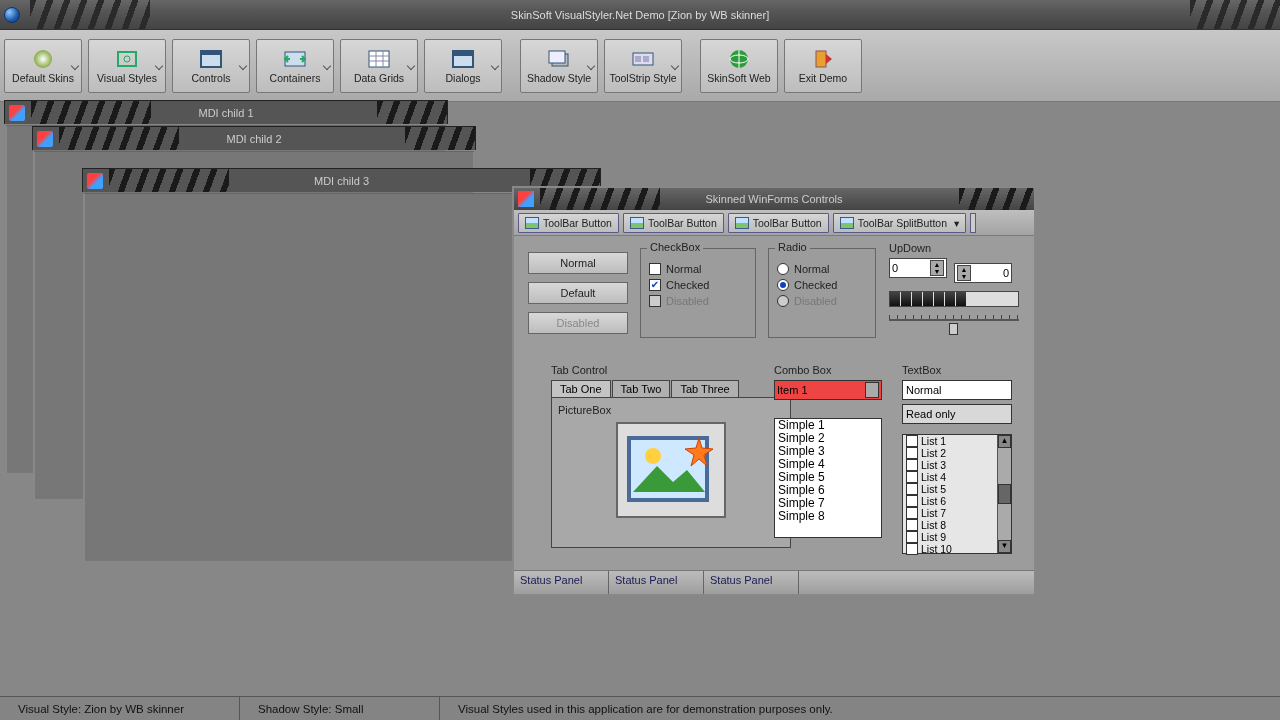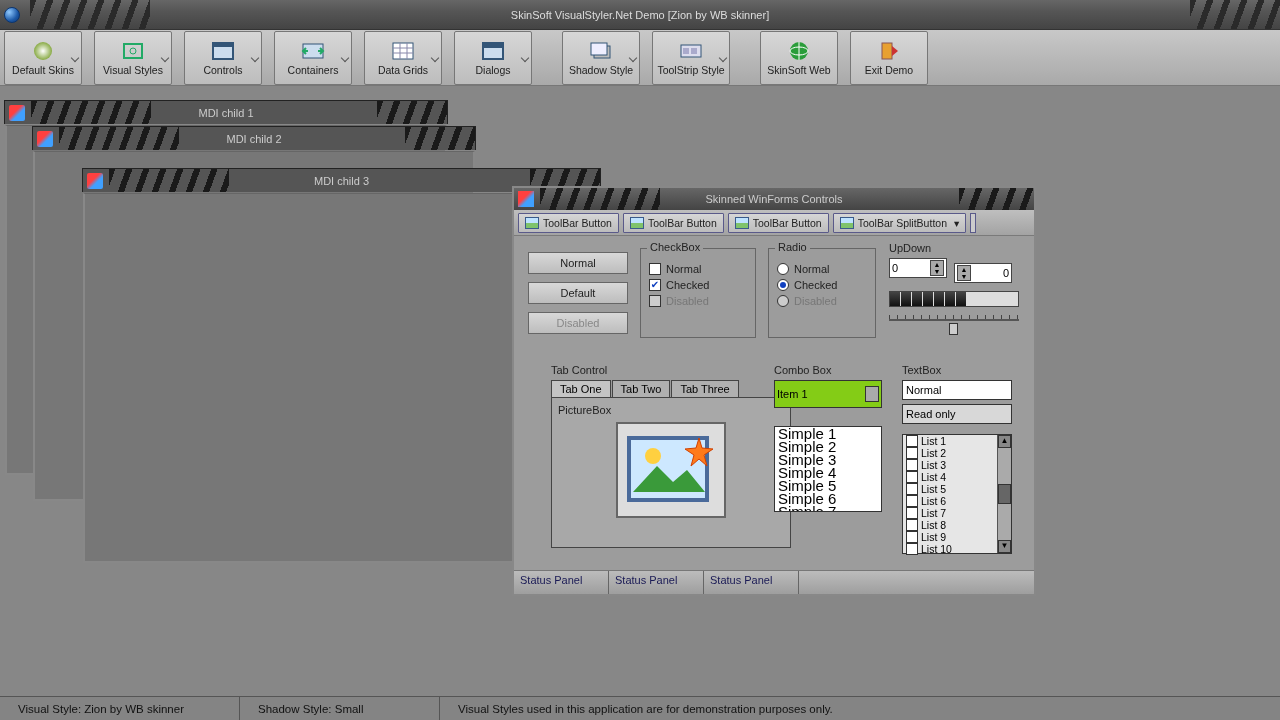--- a/index.html
+++ b/index.html
@@ -8,21 +8,21 @@
 
 .main-titlebar { height: 30px; background: linear-gradient(to bottom,#666,#555 40%,#444); display:flex; align-items:center; justify-content:center; position:relative; border-bottom:1px solid #333; }
 .main-titlebar .title { color:#ddd; font-size:11px; }
 .main-titlebar .sysicons { position:absolute; left:4px; display:flex; gap:2px; }
 .main-titlebar .hatch-left { position:absolute; left:30px; top:0; width:120px; height:100%; background: repeating-linear-gradient(110deg,#2a2a2a 0 6px, transparent 6px 16px); }
 .main-titlebar .hatch-right { position:absolute; right:0; top:0; width:90px; height:100%; background: repeating-linear-gradient(110deg,#2a2a2a 0 6px, transparent 6px 16px); }
 
 .globe { width:16px; height:16px; border-radius:50%; background: radial-gradient(circle at 30% 30%, #8fc9ff, #1e5aa8 60%, #0b3570); border:1px solid #0b3570; display:inline-block;}
 
 
-.toolbar { height: 56px; background: linear-gradient(to bottom,#c8c8c8,#a9a9a9); border-bottom:1px solid #777; display:flex; align-items:center; padding:2px 4px; gap:12px;}
+.toolbar { height: 72px; background: linear-gradient(to bottom,#c8c8c8,#a9a9a9); border-bottom:1px solid #777; display:flex; align-items:center; padding:2px 4px; gap:6px;}
 .tb-btn { display:flex; flex-direction:column; align-items:center; justify-content:center; width:78px; height:54px; background:linear-gradient(to bottom,#d7d7d7,#bdbdbd); border:1px solid #777; border-radius:2px; cursor:pointer; font-size:10.5px; color:#222; gap:2px; position:relative;}
 .tb-btn .dd { position:absolute; right:3px; top:50%; width:6px; height:6px; border-left:1px solid #555; border-bottom:1px solid #555; transform:translateY(-50%) rotate(-45deg);}
 .tb-sep { width:6px; }
 .tb-ico { width:28px; height:22px; display:flex; align-items:center; justify-content:center; }
 .tb-ico svg { width:26px; height:22px; }
 
 
 .mdi { position:absolute; height:24px; display:flex; align-items:center; justify-content:center; border:1px solid #222; border-bottom:none; background:#555; color:#ccc; font-size:11px;}
 .mdi .hatch-l { position:absolute; left:26px; top:0; bottom:0; width:120px; background: repeating-linear-gradient(110deg,#1a1a1a 0 6px, transparent 6px 16px);}
 .mdi .hatch-r { position:absolute; right:0; top:0; bottom:0; width:70px; background: repeating-linear-gradient(110deg,#1a1a1a 0 6px, transparent 6px 16px);}
@@ -79,23 +79,23 @@
 .tabc .label { font-size:11px; color:#222; margin-bottom:4px; display:block;}
 .tabs { display:flex; border-bottom:1px solid #444;}
 .tab { border:1px solid #444; border-bottom:none; padding:2px 8px; font-size:11px; background:#b0b0b0; margin-right:1px; cursor:pointer;}
 .tab.active { background:#c4c4c4;}
 .tabpage { border:1px solid #444; border-top:none; height:150px; background:#a8a8a8; padding:6px;}
 .picframe { width:110px; height:96px; border:2px solid #666; background:#ddd; margin:6px auto; display:flex; align-items:center; justify-content:center;}
 
 
 .combo-area { position:absolute; left:260px; top:128px; width:110px;}
 .lbl { font-size:11px; color:#222; margin-bottom:4px; display:block;}
-.combo { width:108px; height:28px; border:1px solid #333; background:#84cc16; display:flex; align-items:center; justify-content:space-between; padding:0 2px; font-size:11px;}
+.combo { width:108px; height:20px; border:1px solid #333; background:#ef4444; display:flex; align-items:center; justify-content:space-between; padding:0 2px; font-size:11px;}
 .combo .dd { width:14px; height:16px; background:#aaa; border:1px solid #333; display:flex;}
-.listbox { width:108px; height:86px; border:1px solid #333; background:#fff; margin-top:18px; font-size:15px; overflow:hidden;}
+.listbox { width:108px; height:120px; border:1px solid #333; background:#fff; margin-top:18px; font-size:12px; overflow:hidden;}
 .listbox div { padding:0 3px; line-height:13px;}
 
 
 .txt-area { position:absolute; left:388px; top:128px; width:120px;}
 .txtf { width:110px; height:20px; border:1px solid #333; background:#fff; font-size:11px; padding:2px 3px; margin-bottom:4px;}
 .txtf.ro { background:#d8d8d8;}
 .chklist { width:110px; height:120px; border:1px solid #333; background:#e6e6e6; position:relative; margin-top:6px;}
 .chklist .row { display:flex; align-items:center; gap:3px; padding:0 3px; font-size:10.5px; line-height:12px;}
 .chklist .sb { position:absolute; right:0; top:0; bottom:0; width:14px; background:#aaa; border-left:1px solid #555; display:flex; flex-direction:column; justify-content:space-between;}
 .chklist .sb span { width:100%; height:13px; background:#888; border:1px solid #333; font-size:8px; text-align:center;}

